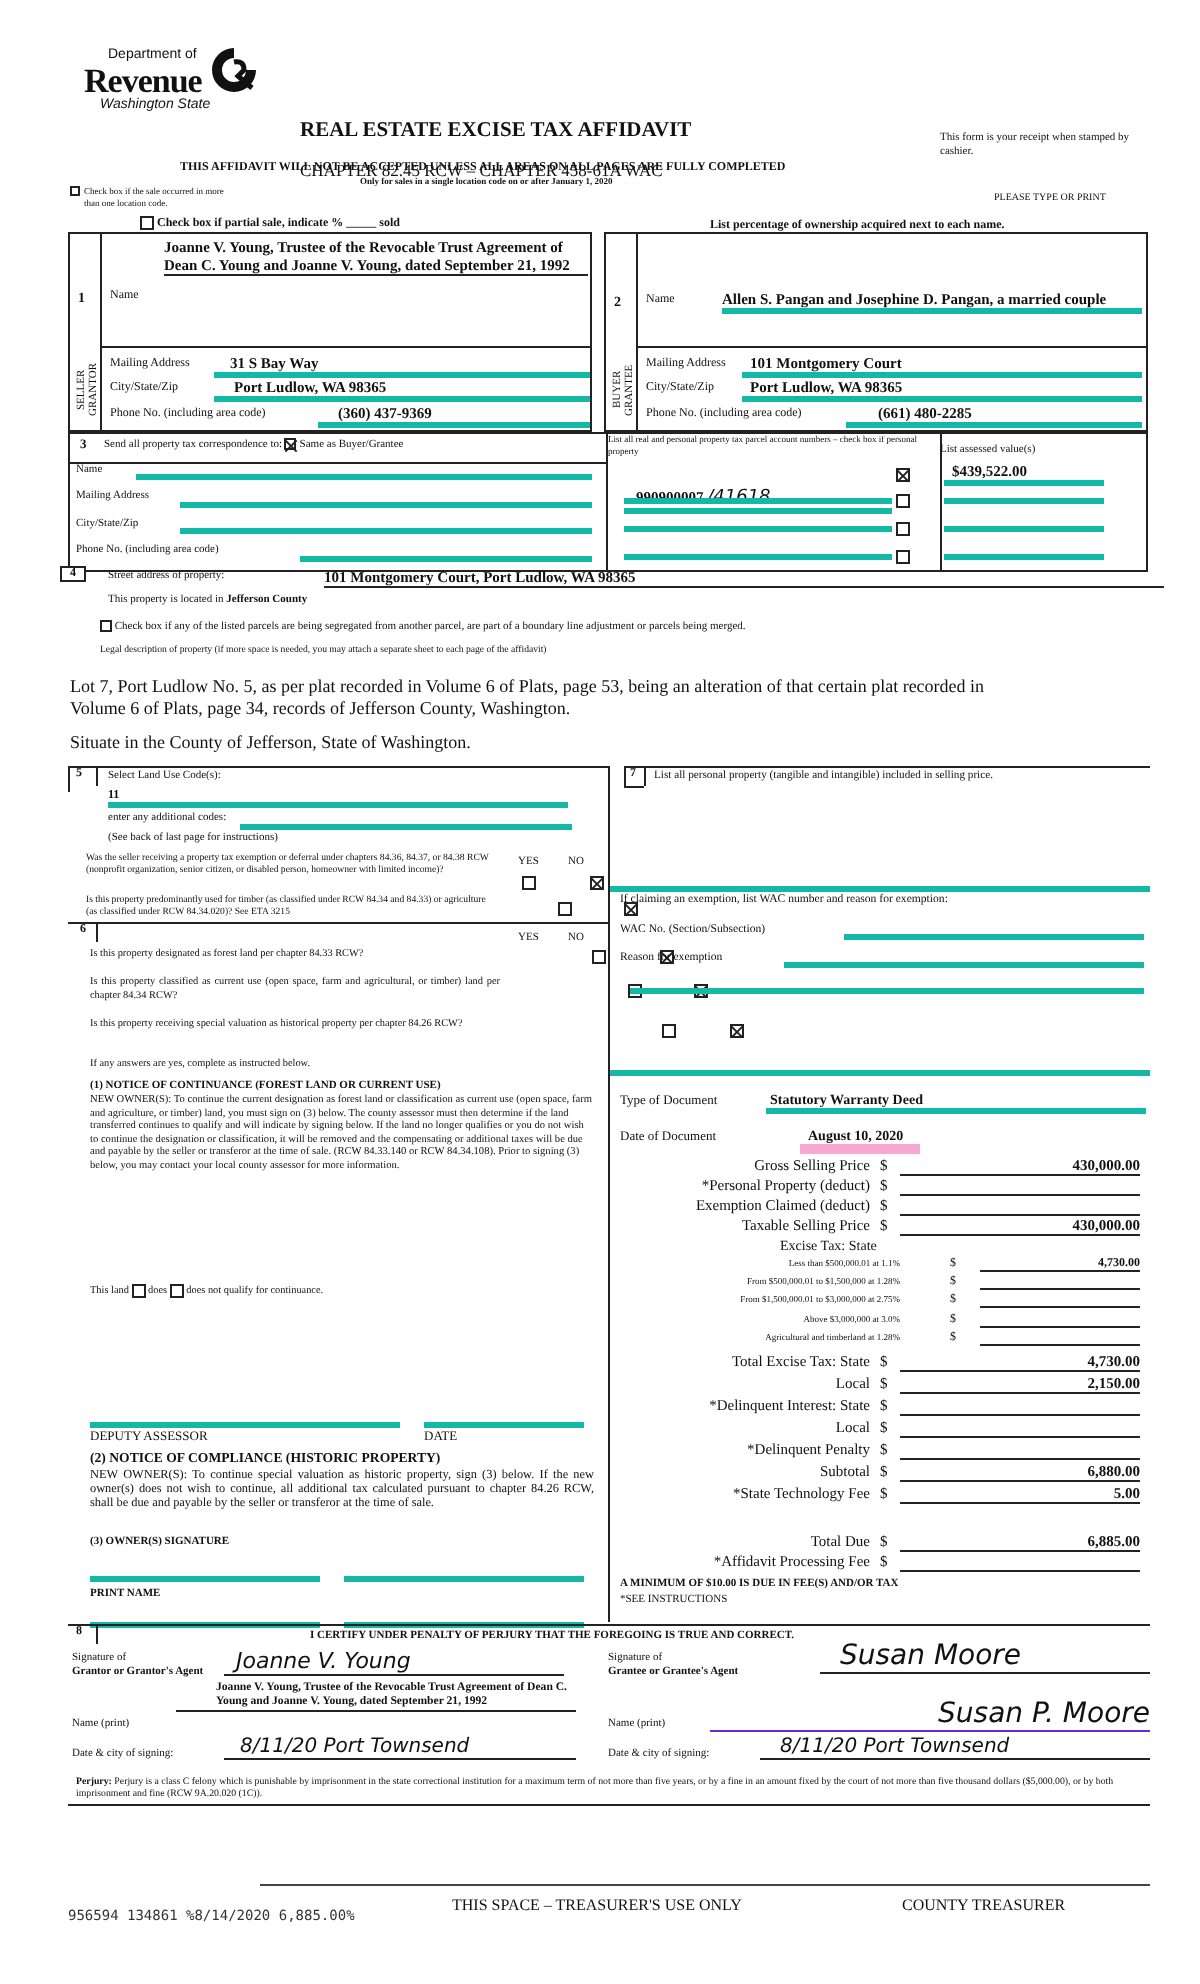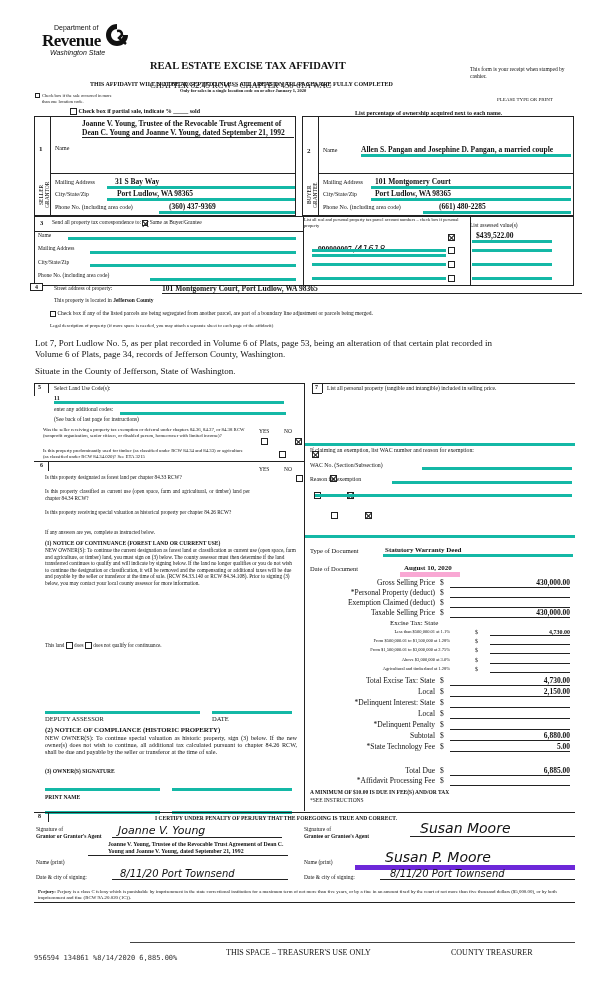--- a/index.html
+++ b/index.html
@@ -348,21 +348,21 @@
 <div class="abs" style="left:36px;top:859px;font-size:5.5px;">Name (print)</div>
 <div class="abs" style="left:36px;top:874px;font-size:5.5px;">Date &amp; city of signing:</div>
 <div class="abs hand" style="left:112px;top:868px;width:176px;font-size:10px;border-bottom:1px solid #222;padding-left:8px;">8/11/20 Port Townsend</div>
 
 <div class="abs" style="left:304px;top:826px;font-size:5.5px;line-height:6.5px;">
   <div>Signature of</div>
   <div class="b">Grantee or Grantee's Agent</div>
 </div>
 <div class="abs hand" style="left:410px;top:820px;width:165px;font-size:14px;border-bottom:1px solid #222;padding-left:10px;">Susan Moore</div>
 <div class="abs" style="left:304px;top:859px;font-size:5.5px;">Name (print)</div>
-<div class="abs hand" style="left:355px;top:849px;width:220px;font-size:14px;border-bottom:5px solid #6d28d9;padding-left:30px;">Susan P. Moore</div>
+<div class="abs hand" style="left:355px;top:849px;width:220px;font-size:14px;border-bottom:1px solid #6d28d9;padding-left:30px;text-align:right;">Susan P. Moore</div>
 <div class="abs" style="left:304px;top:874px;font-size:5.5px;">Date &amp; city of signing:</div>
 <div class="abs hand" style="left:380px;top:868px;width:195px;font-size:10px;border-bottom:1px solid #222;padding-left:10px;">8/11/20 Port Townsend</div>
 
 
 <div class="abs" style="left:34px;top:887px;width:541px;font-size:4.9px;line-height:6px;border-bottom:1px solid #222;padding:2px 4px 1px 4px;">
   <span class="b">Perjury:</span>
   <span>Perjury is a class C felony which is punishable by imprisonment in the state correctional institution for a maximum term of not more than five years, or by a fine in an amount fixed by the court of not more than five thousand dollars ($5,000.00), or by both imprisonment and fine (RCW 9A.20.020 (1C)).</span>
 </div>
 
 

